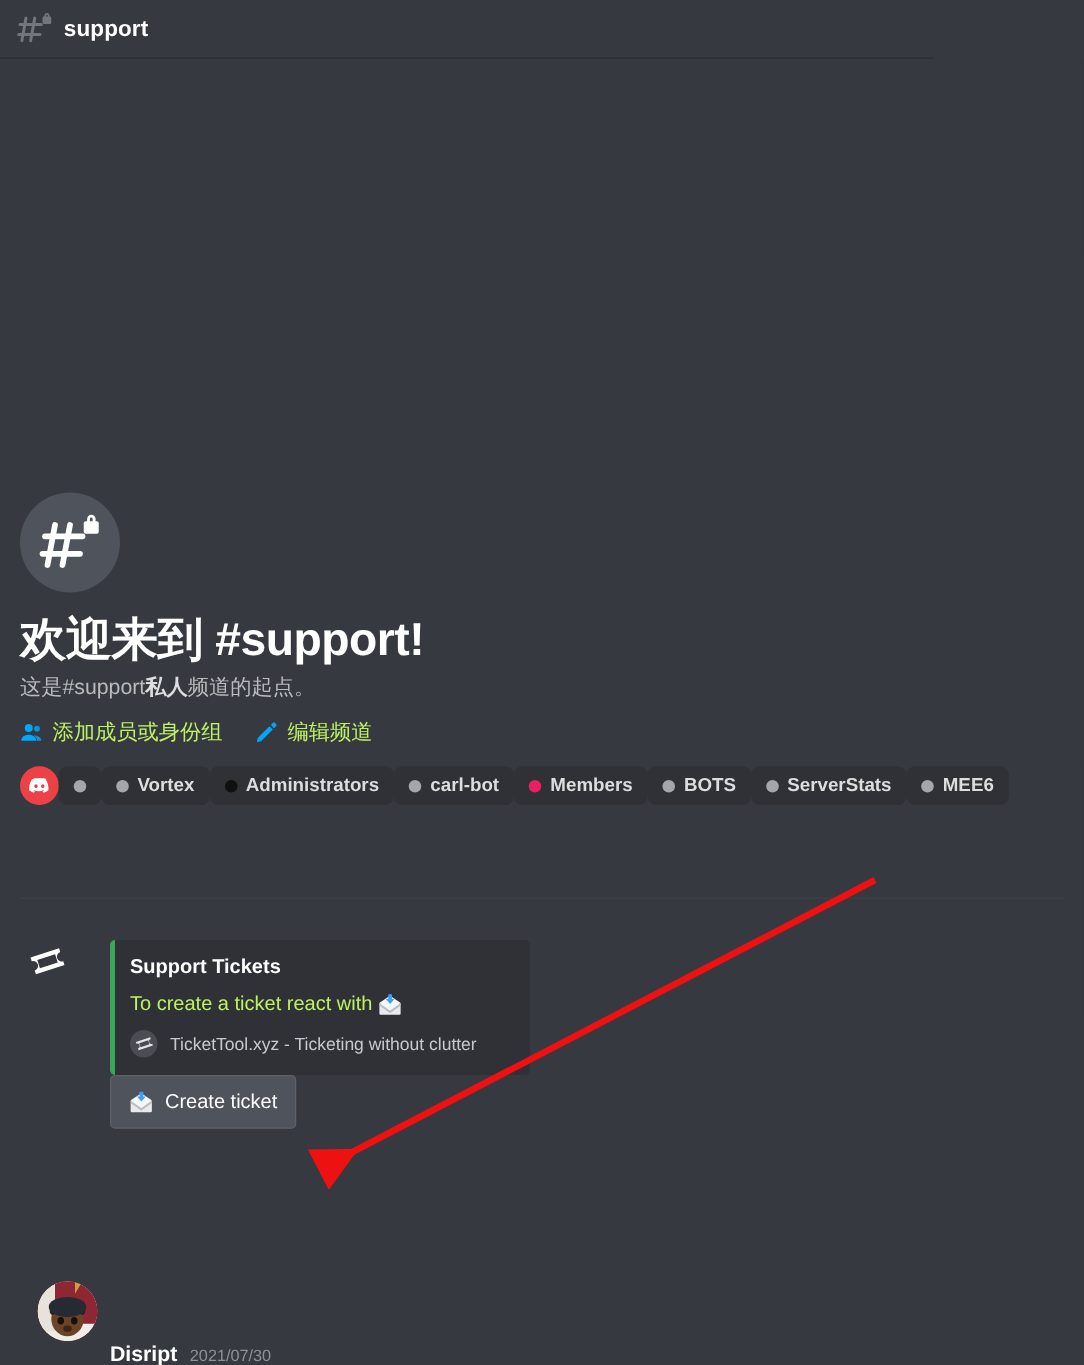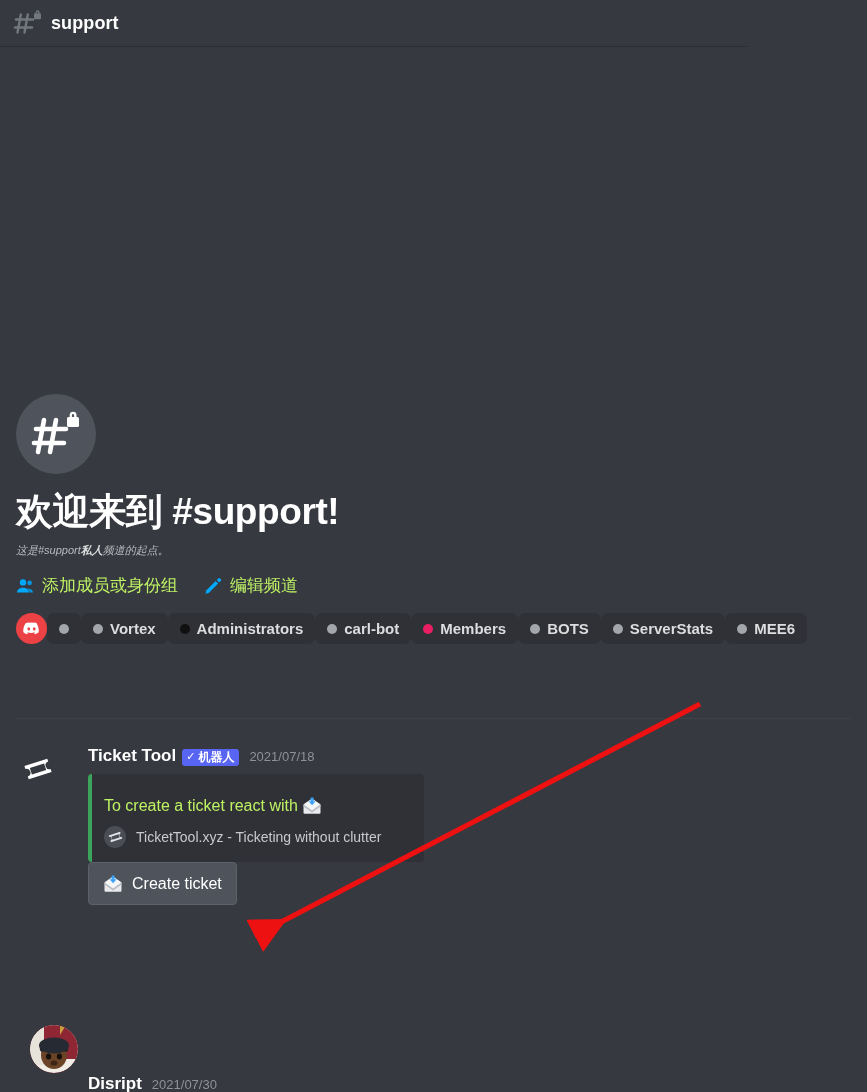--- a/index.html
+++ b/index.html
@@ -84,23 +84,22 @@
     color: #ffffff;
     font-size: 37px;
     font-weight: bold;
     line-height: 45px;
     letter-spacing: -.4px;
     white-space: nowrap;
   }
   .intro-sub {
     margin-top: 5px;
     color: #b9bbbe;
-    font-size: 11px;
+    font-size: 17px;
     line-height: 22px;
-    font-style: italic;
   }
   .intro-sub b { color: #dcddde; font-weight: bold; }
 
   
   .intro-actions {
     margin-top: 14px;
     display: flex;
     align-items: center;
     gap: 26px;
   }
@@ -427,30 +426,23 @@
       <div class="msg-avatar avatar-ticket">
         <svg viewBox="0 0 30 24" width="30" height="24">
           <g transform="rotate(-18 15 12)">
             <path d="M3 5 h24 a0 0 0 0 1 0 0 v3.1 a3.9 3.9 0 0 0 0 7.8 v3.1 h-24 v-3.1 a3.9 3.9 0 0 0 0-7.8 z" fill="#ffffff"></path>
             <path d="M7.5 8.6 h15 v6.8 h-15 z" fill="#36393f"></path>
           </g>
         </svg>
       </div>
 
       <div class="msg-body">
-        <div class="msg-head">
-          <span class="msg-author">Ticket Tool</span>
-          <span class="bot-badge">
-            <span class="chk">✓</span>
-            <span>机器人</span>
-          </span>
-          <span class="msg-ts">2021/07/18</span>
-        </div>
 
         <div class="embed">
+          <div class="embed-title">Support Tickets</div>
           <div class="embed-desc">
             <span>To create a ticket react with</span>
             <span class="emoji-envelope">
               <svg viewBox="0 0 20 20" width="20" height="20">
                 <path d="M1.5 8.5 h17 v8.3 a1 1 0 0 1-1 1 h-15 a1 1 0 0 1-1-1 z" fill="#e8eaed"></path>
                 <path d="M1.5 8.5 L10 14.6 L18.5 8.5 v1.9 L10 16.6 L1.5 10.4 z" fill="#b9bcc2"></path>
                 <path d="M1.6 8.2 L10 2.6 L18.4 8.2 L10 13.9 z" fill="#f5f6f7"></path>
                 <g fill="#3ba2f7">
                   <rect x="8.6" y="1.4" width="3" height="4.3" rx=".4"></rect>
                   <path d="M6.6 5.2 h7 L10.1 9.2 z"></path>

